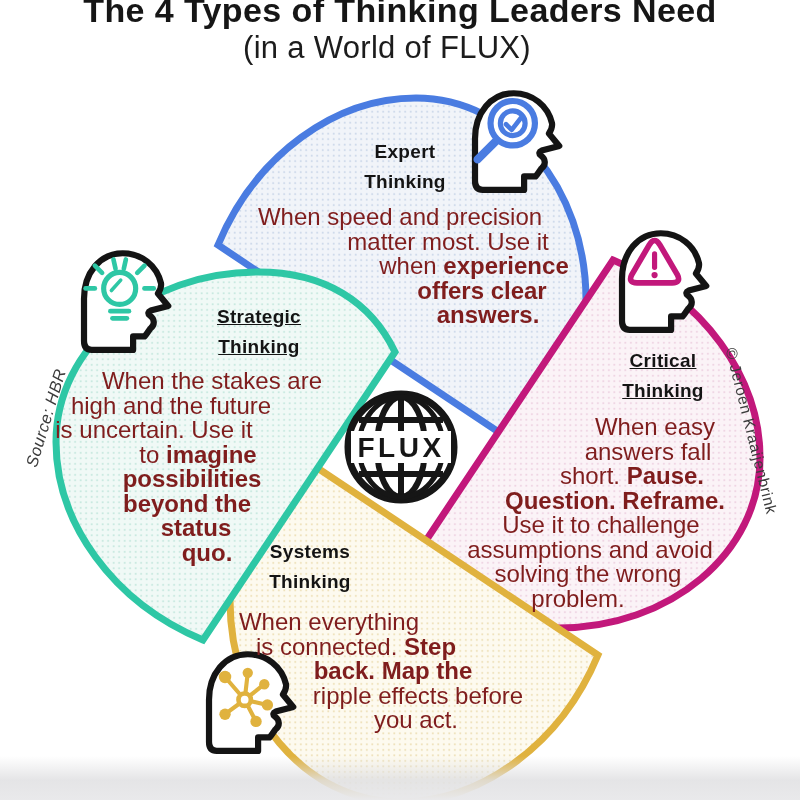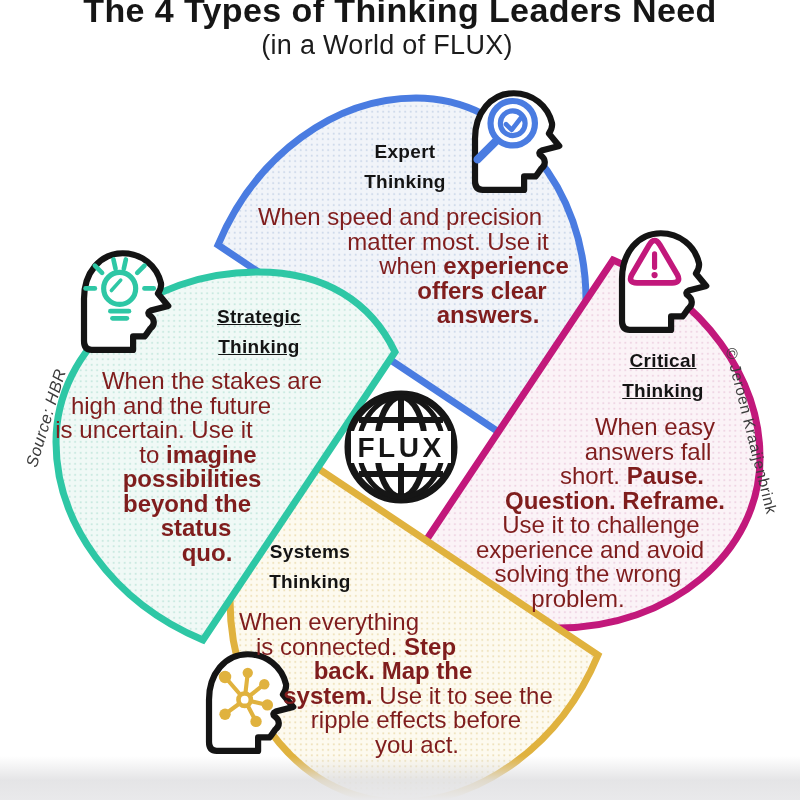--- a/index.html
+++ b/index.html
@@ -10,21 +10,21 @@
   svg{display:block;}
   .layer{position:absolute;left:0;top:0;width:800px;height:800px;}
 
   
   .main-title{
     position:absolute;top:-9px;left:0;width:800px;margin:0;
     text-align:center;font-size:34px;font-weight:800;letter-spacing:.4px;color:#161616;
   }
   .subtitle{
     position:absolute;top:30px;left:0;width:774px;margin:0;
-    text-align:center;font-size:27px;font-weight:400;letter-spacing:.3px;color:#1c1c1c;
+    text-align:center;font-size:31px;font-weight:400;letter-spacing:.3px;color:#1c1c1c;
   }
 
   
   .petal-title{position:absolute;text-align:center;font-weight:800;font-size:19px;line-height:30px;color:#141414;letter-spacing:.3px;}
   .petal-body{position:absolute;text-align:center;font-size:24px;line-height:24.5px;color:#7f1d1d;}
   .petal-body .line{position:relative;white-space:nowrap;}
   .petal-title .line{position:relative;white-space:nowrap;}
   .b{font-weight:700;}
 
   .expert-title{left:305px;top:137px;width:200px;}
@@ -223,39 +223,38 @@
       <div class="line"><span>when </span><span class="b">experience</span></div>
       <div class="line"><span class="b">offers clear</span></div>
       <div class="line"><span class="b">answers.</span></div>
     </div>
   <div class="petal-body critical-body">
       <div class="line"><span>When easy</span></div>
       <div class="line"><span>answers fall</span></div>
       <div class="line"><span>short. </span><span class="b">Pause.</span></div>
       <div class="line"><span class="b">Question. Reframe.</span></div>
       <div class="line"><span>Use it to challenge</span></div>
-      <div class="line"><span>experience and avoid</span></div>
+      <div class="line"><span>assumptions and avoid</span></div>
       <div class="line"><span>solving the wrong</span></div>
       <div class="line"><span>problem.</span></div>
     </div>
   <div class="petal-body strategic-body">
       <div class="line"><span>When the stakes are</span></div>
       <div class="line"><span>high and the future</span></div>
       <div class="line"><span>is uncertain. Use it</span></div>
       <div class="line"><span>to </span><span class="b">imagine</span></div>
       <div class="line"><span class="b">possibilities</span></div>
       <div class="line"><span class="b">beyond the</span></div>
       <div class="line"><span class="b">status</span></div>
       <div class="line"><span class="b">quo.</span></div>
     </div>
   <div class="petal-body systems-body">
       <div class="line"><span>When everything</span></div>
       <div class="line"><span>is connected. </span><span class="b">Step</span></div>
       <div class="line"><span class="b">back. Map the</span></div>
-      <div class="line"><span class="b">system.</span><span> Use it to see the</span></div>
       <div class="line"><span>ripple effects before</span></div>
       <div class="line"><span>you act.</span></div>
     </div>
 
   <div class="credit credit-source">Source: HBR</div>
   <div class="credit credit-author">© Jeroen Kraaijenbrink</div>
 
   <div class="bottom-fade"></div>
 </div>
 

